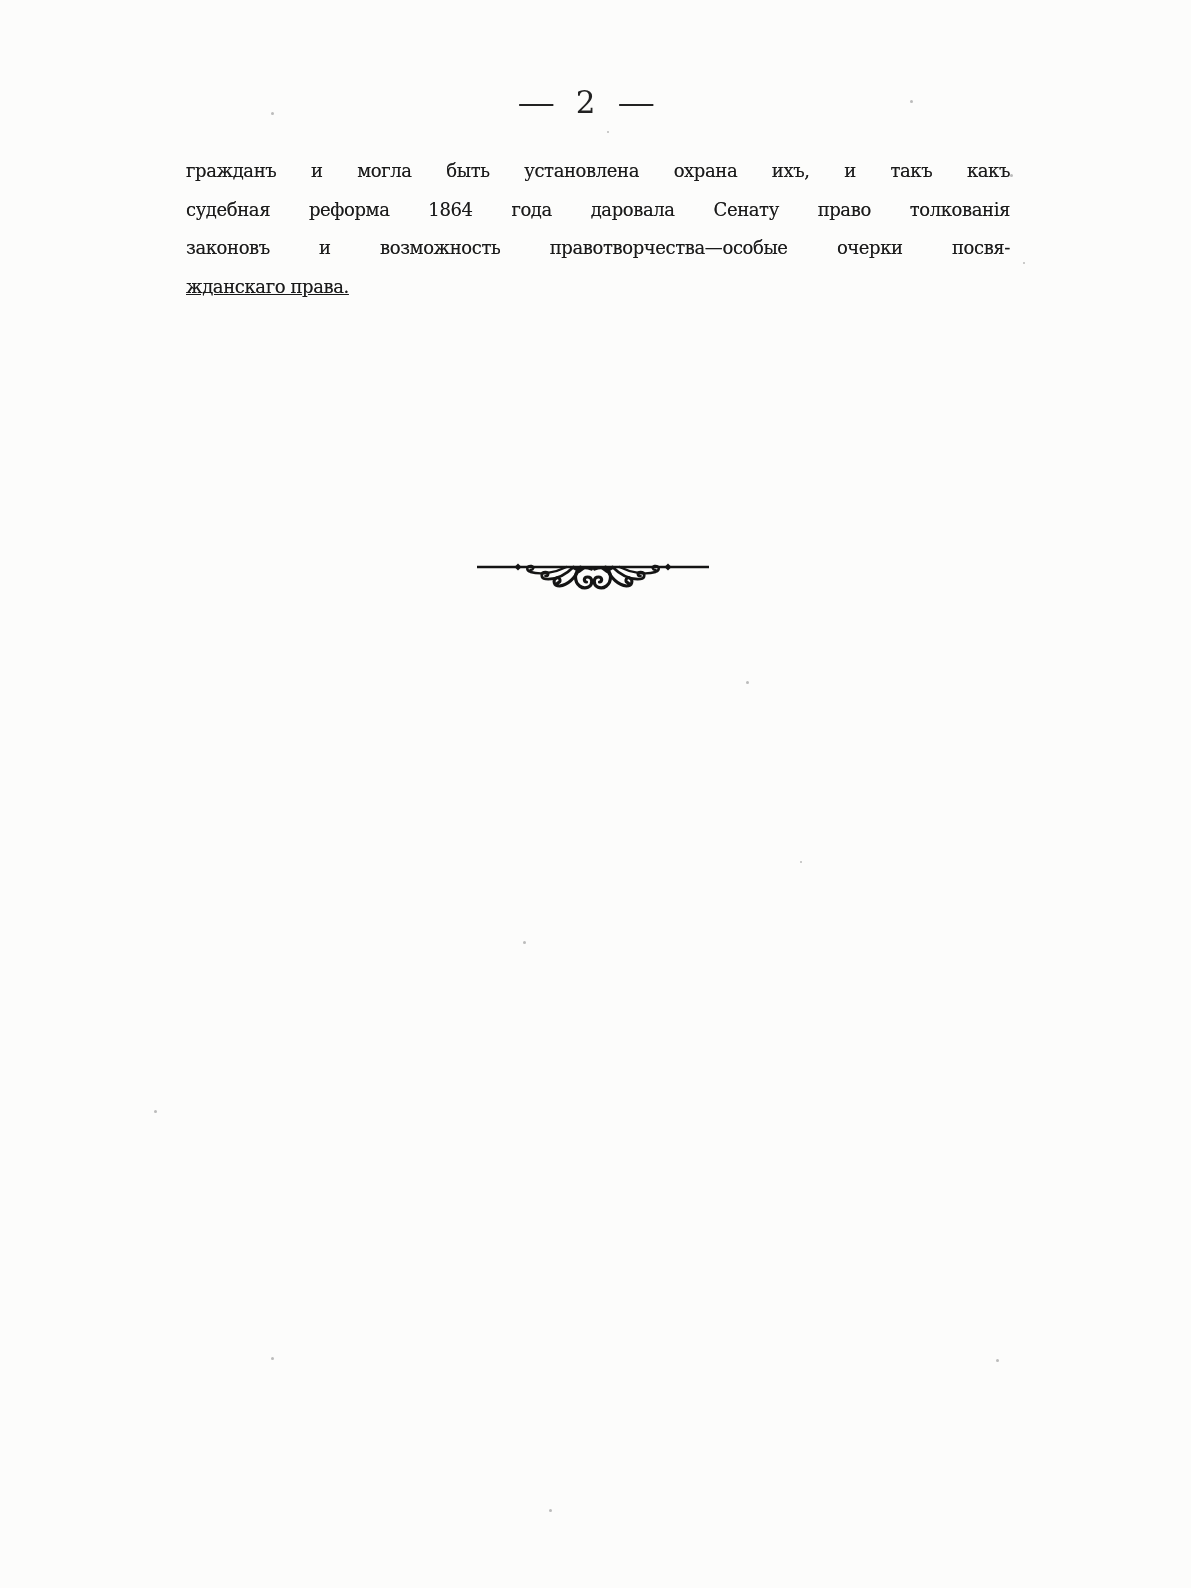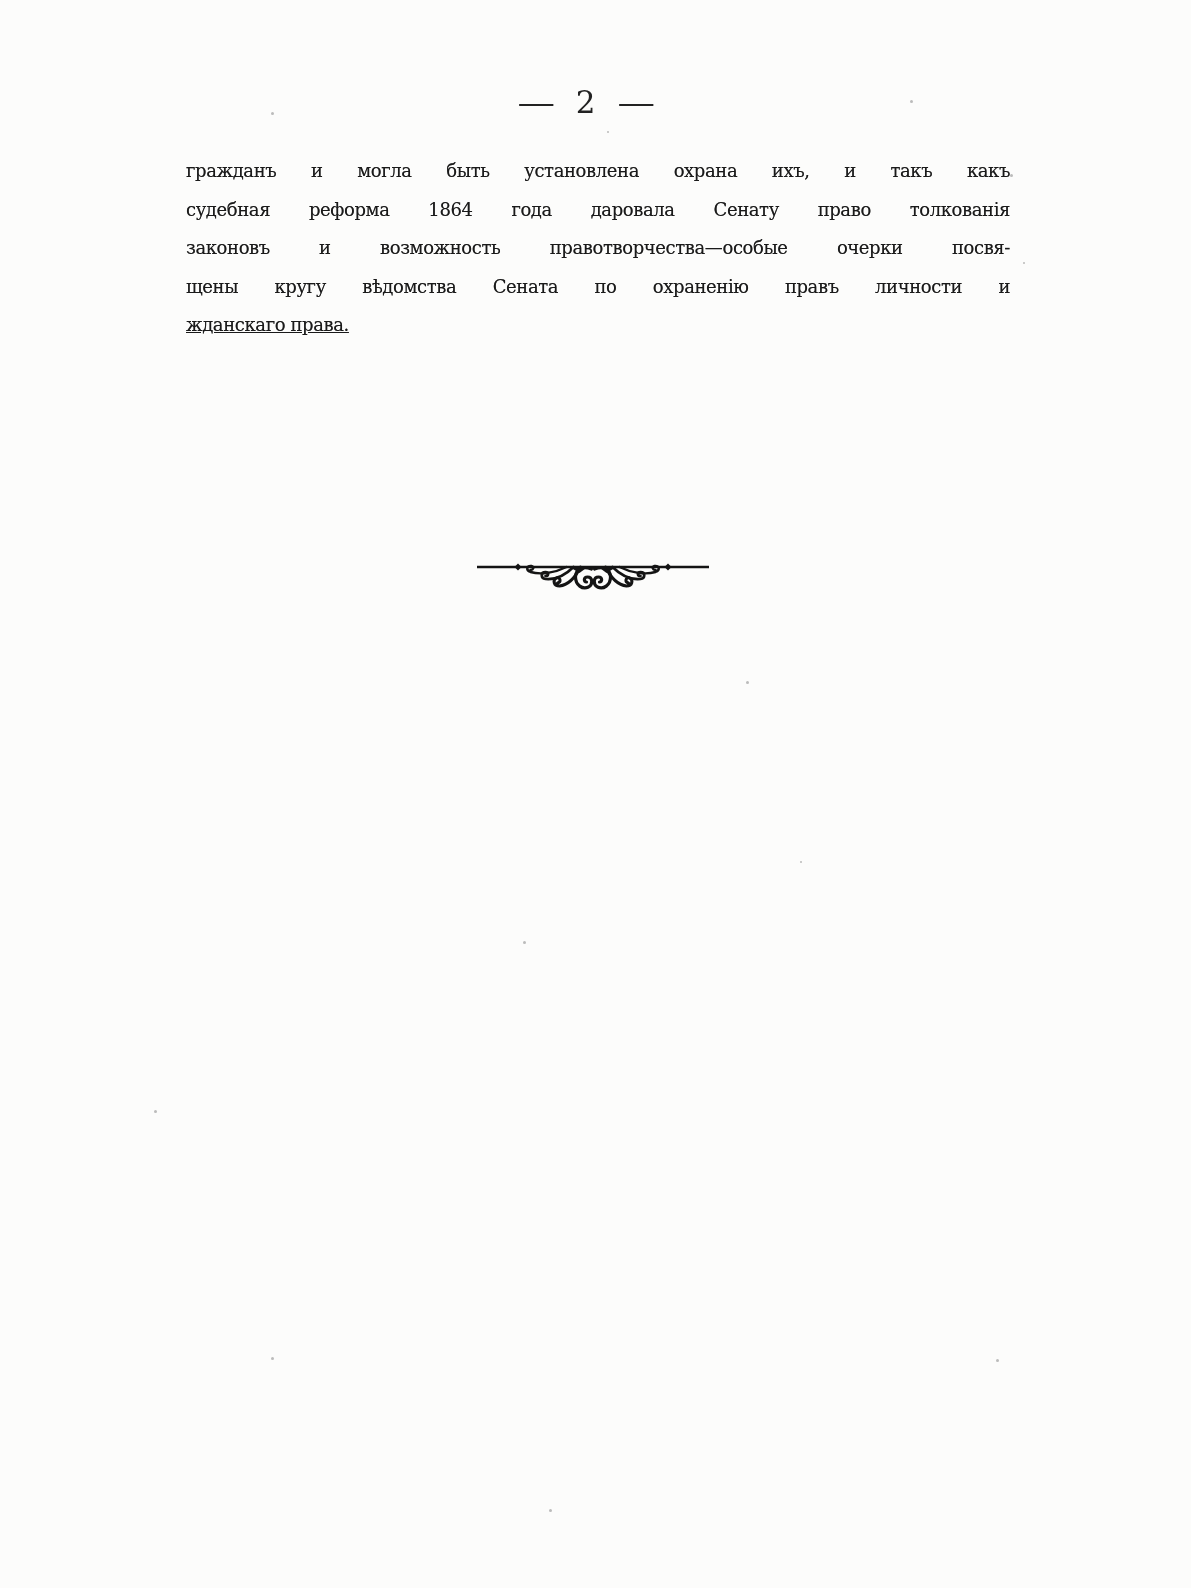--- a/index.html
+++ b/index.html
@@ -87,21 +87,20 @@
   <div class="pagenum">
     <span class="dash">—</span>
     <span class="num">2</span>
     <span class="dash">—</span>
   </div>
 
   <div class="body-text">
     <div class="line">гражданъ и могла быть установлена охрана ихъ, и такъ какъ</div>
     <div class="line">судебная реформа 1864 года даровала Сенату право толкованія</div>
     <div class="line">законовъ и возможность правотворчества—особые очерки посвя-</div>
-    <div class="line">щены кругу вѣдомства Сената по охраненію правъ личности и</div>
     <div class="line last">жданскаго права.</div>
   </div>
 
   <div class="divider">
     <svg width="232" height="44" viewBox="0 0 231 44" fill="none" stroke="#141414" stroke-linecap="round">
 
       <line x1="0" y1="10" x2="231" y2="10" stroke-width="2.6"></line>
 
       <rect x="38" y="7.5" width="5" height="5" fill="#141414" stroke="none" transform="rotate(45 40.5 10)"></rect>
       <rect x="188" y="7.5" width="5" height="5" fill="#141414" stroke="none" transform="rotate(45 190.5 10)"></rect>

